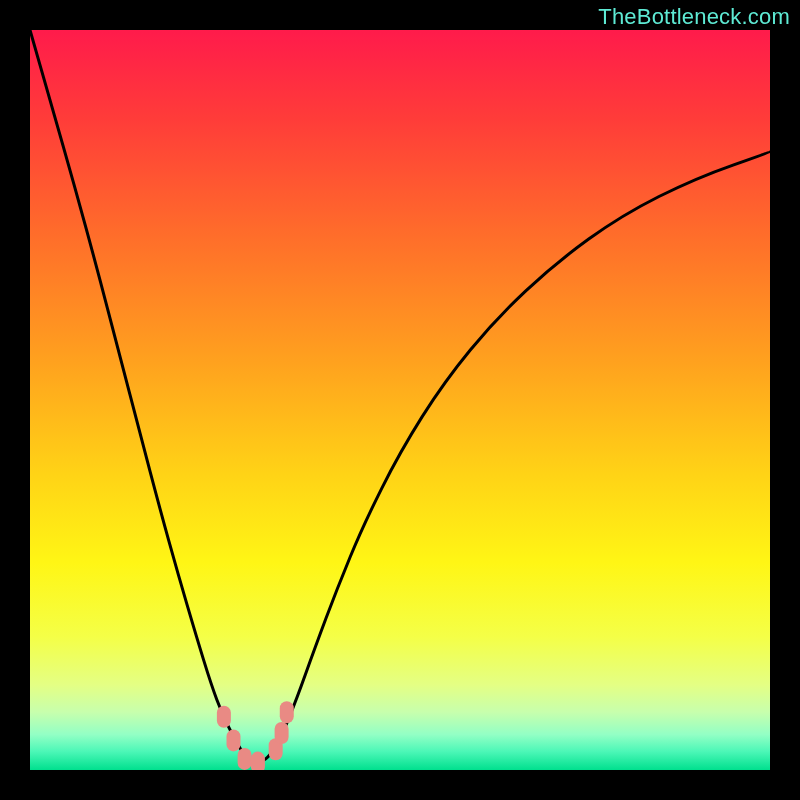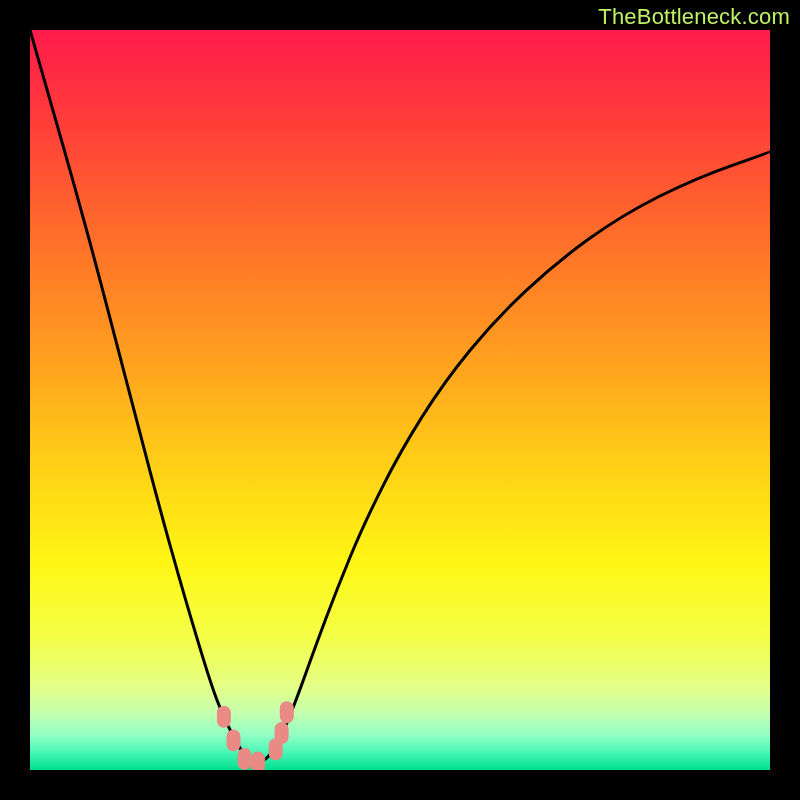--- a/index.html
+++ b/index.html
@@ -16,21 +16,21 @@
     left: 0;
     top: 0;
     width: 800px;
     height: 800px;
     background: #000;
   }
   .watermark {
     position: absolute;
     top: 4px;
     right: 10px;
-    color: #bef264;
+    color: #5eead4;
     font-size: 22px;
     font-weight: 500;
     letter-spacing: 0.2px;
     user-select: none;
   }
   .plot {
     position: absolute;
     left: 30px;
     top: 30px;
     width: 740px;

